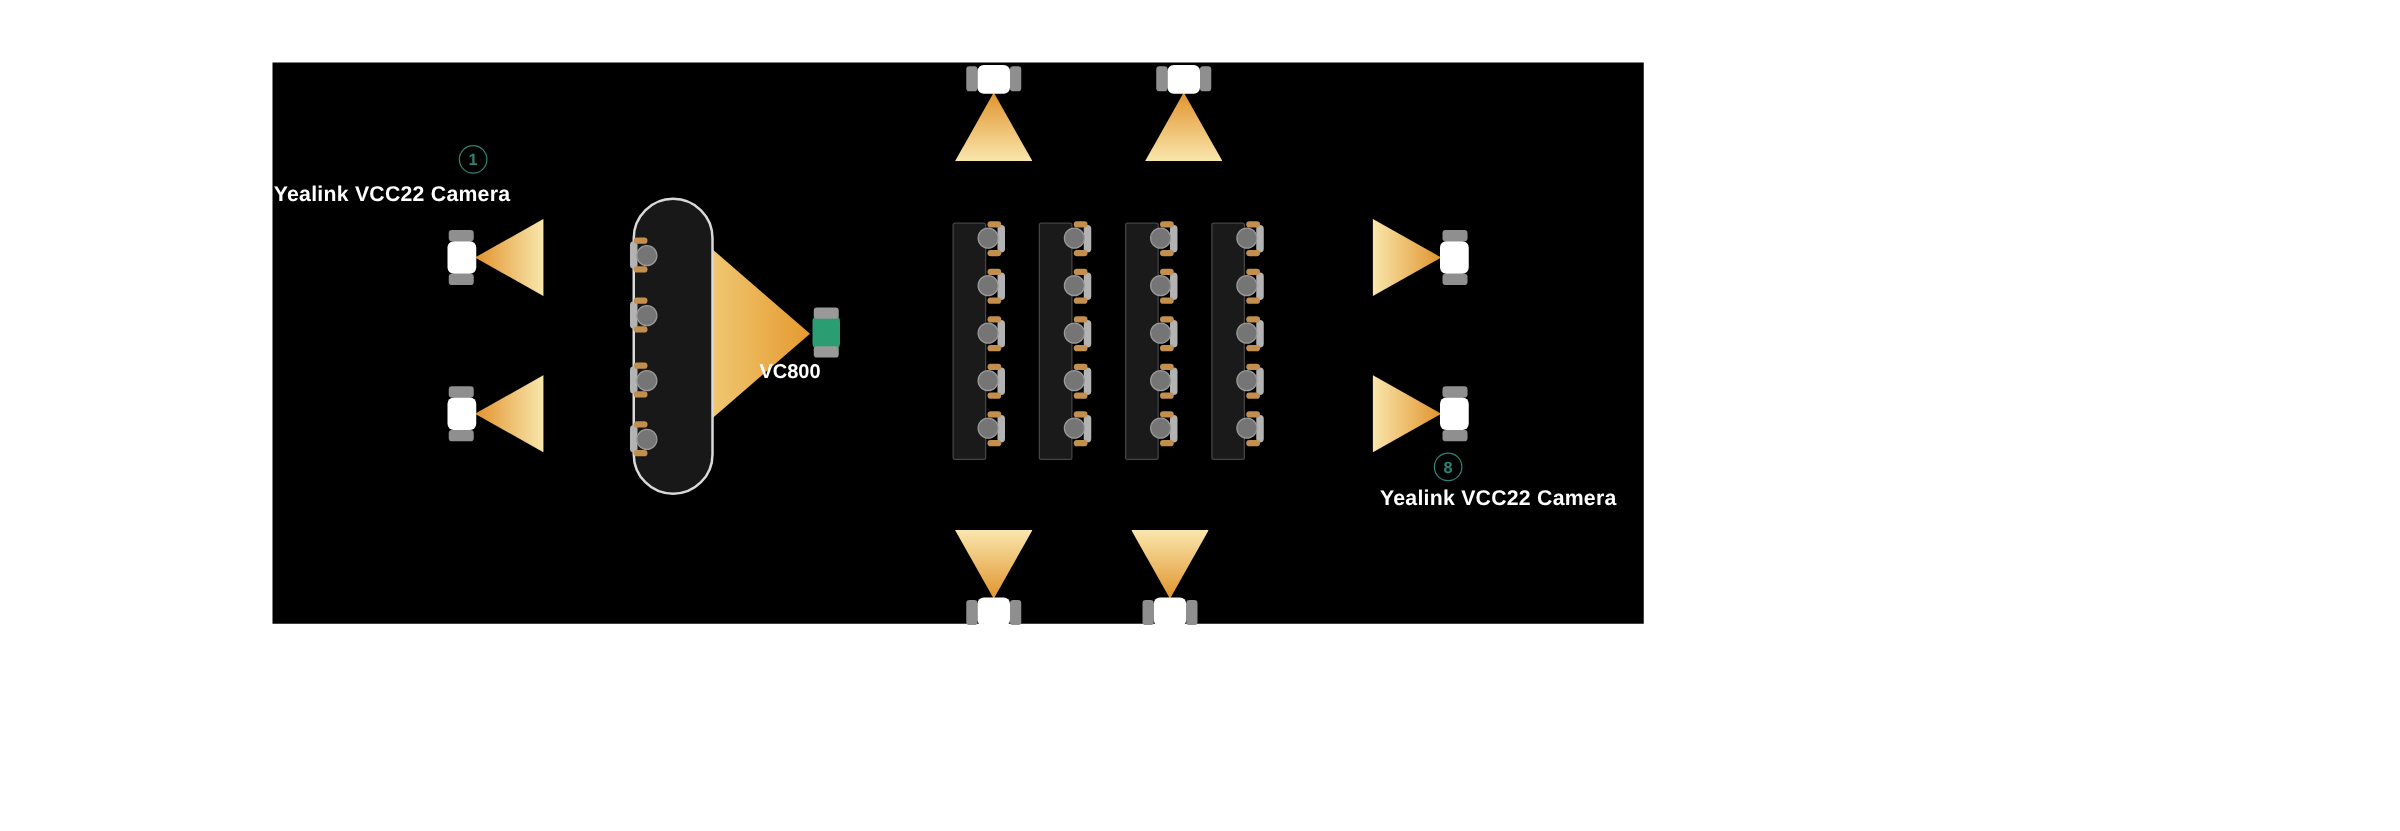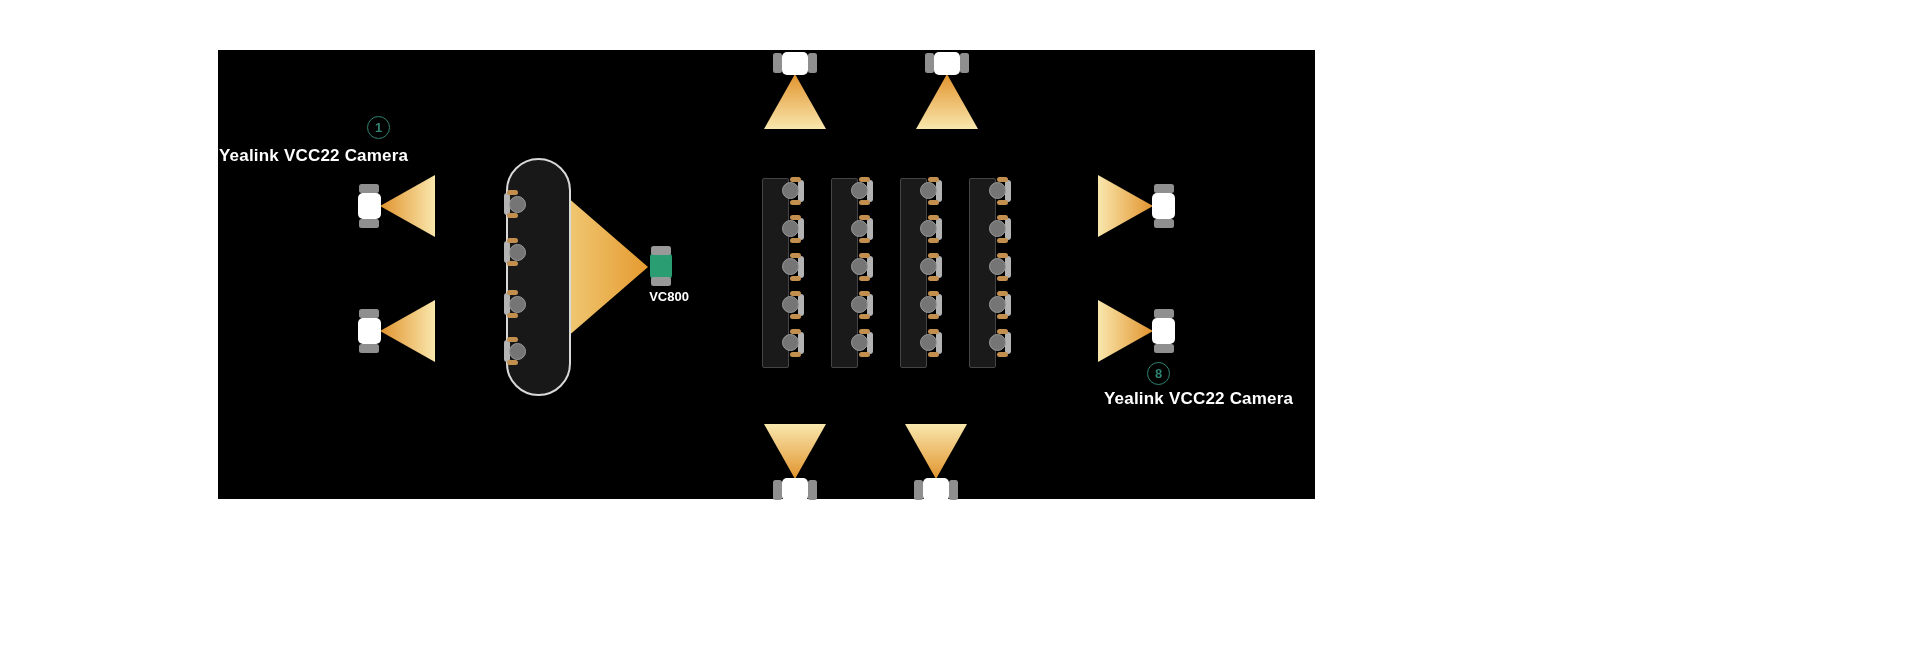--- a/index.html
+++ b/index.html
@@ -8,22 +8,22 @@
   .room{position:absolute;background:var(--room_bg,#000);z-index:0;}
 
   
   .badge{position:absolute;width:21px;height:21px;border:1.6px solid var(--badge,#2f8373);border-radius:50%;
          color:var(--badge,#2f8373);font-size:13px;font-weight:700;display:flex;align-items:center;justify-content:center;z-index:5;}
   .badge-1{left:367px;top:116px;}
   .badge-8{left:1147px;top:362px;}
   .annot-label{position:absolute;color:var(--label_text,#fff);font-size:17px;font-weight:600;white-space:nowrap;z-index:5;letter-spacing:.2px;}
   .label-1{left:219px;top:146px;}
   .label-8{left:1104px;top:389px;}
-  .vc-label{position:absolute;left:669px;top:289px;transform:translateX(-50%);color:var(--label_text,#fff);
-            font-size:13px;font-weight:600;z-index:5;}
+  .vc-label{position:absolute;left:632px;top:289px;transform:translateX(-50%);color:var(--label_text,#fff);
+            font-size:16px;font-weight:600;z-index:5;}
 
   
   .table{position:absolute;background:var(--table_fill,#181818);border:2px solid var(--table_rim,#d9d9d9);
          border-radius:40px;z-index:2;box-sizing:border-box;}
   .fov{position:absolute;clip-path:polygon(100% 50%,0 0,0 100%);
        background:linear-gradient(270deg,var(--fov_dark,#e59a2f),var(--fov_light,#f0c975));z-index:1;}
 
   
   .vc800{position:absolute;transform:translate(-50%,-50%);display:flex;flex-direction:column;align-items:center;z-index:4;}
   .vc-cap{width:20px;height:9px;background:var(--vc800_cap,#999);border-radius:2.5px;z-index:2;}

